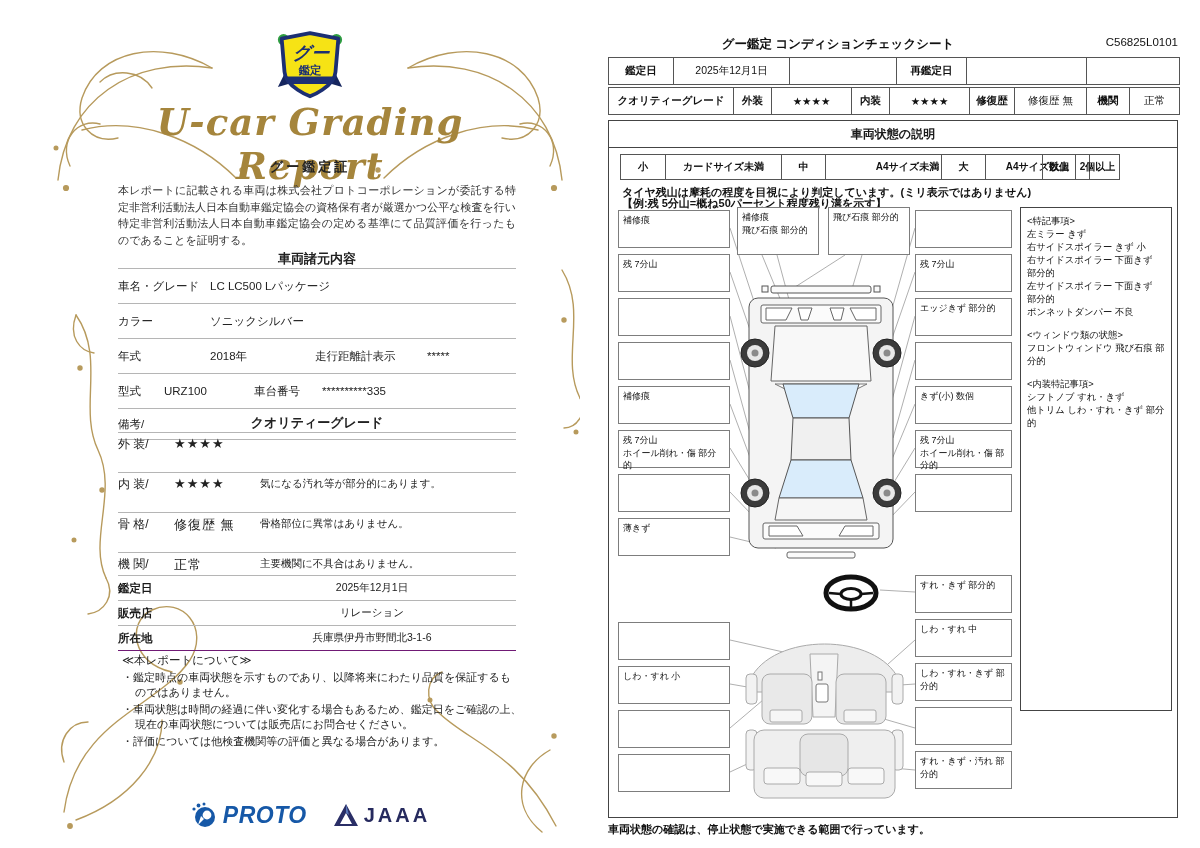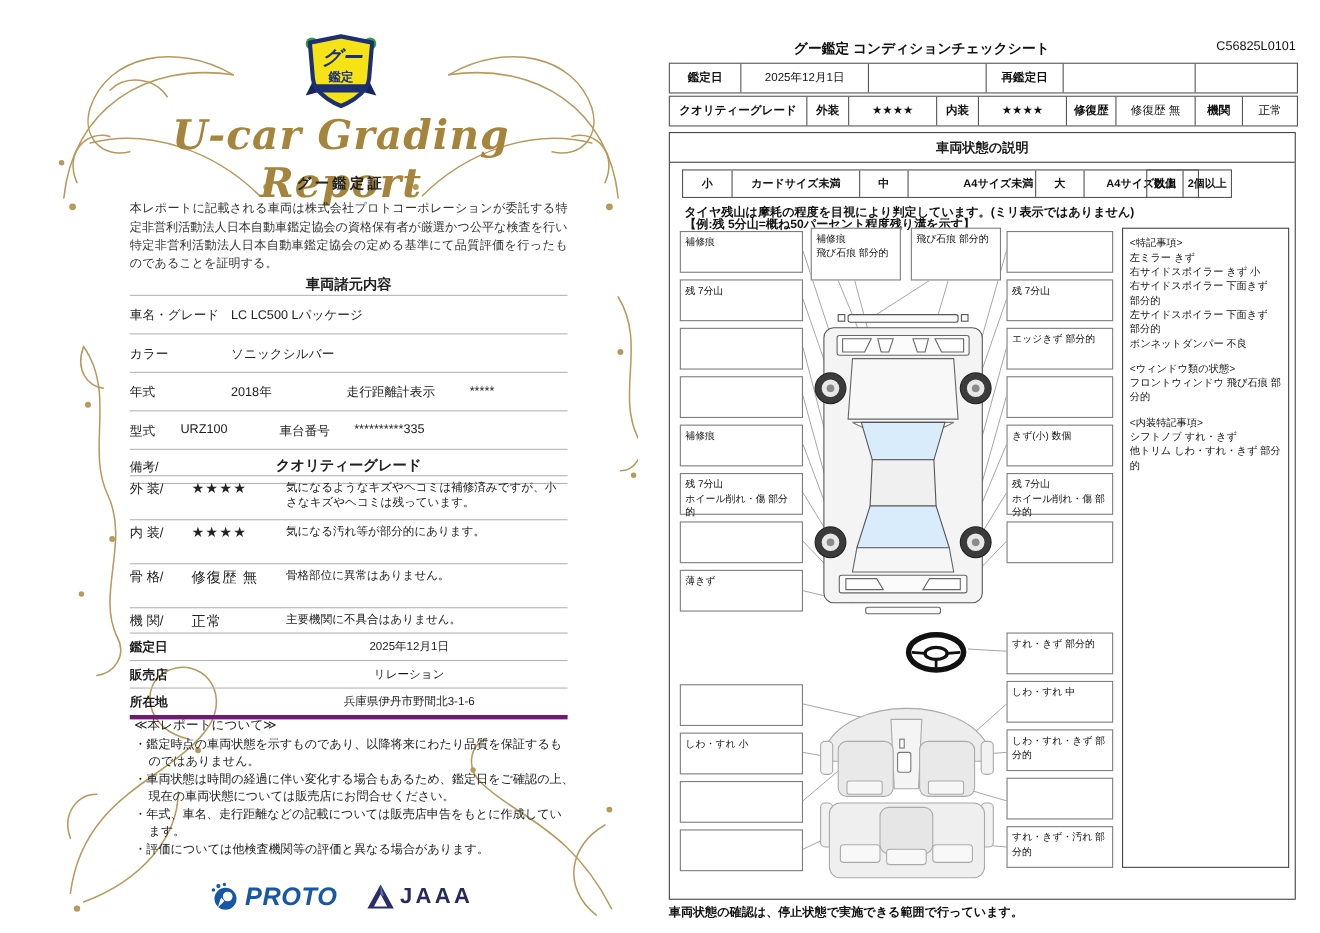--- a/index.html
+++ b/index.html
@@ -31,21 +31,21 @@
     font-size:13px;font-weight:bold;color:#222;}
   .grade-rows{left:118px;top:432px;width:398px;}
   .grade-row{display:flex;align-items:flex-start;border-top:1px solid #b5b5b5;
     min-height:33px;font-size:11px;color:#222;padding:3px 0;}
   .g-label{width:56px;flex:none;font-size:12px;}
   .g-val{width:86px;flex:none;font-size:13px;letter-spacing:1px;}
   .g-desc{flex:1;font-size:10.5px;line-height:1.35;}
   .meta-rows{left:118px;top:575px;width:398px;}
   .meta-row{display:flex;align-items:center;border-top:1px solid #b5b5b5;
     min-height:24px;font-size:11.5px;}
-  .meta-row:last-child{border-bottom:4px solid #701a75;}
+  .meta-row:last-child{border-bottom:1px solid #701a75;}
   .m-label{width:110px;flex:none;font-weight:bold;font-size:11.5px;}
   .m-val{flex:1;text-align:center;font-size:10.5px;}
   .about{left:122px;top:652px;width:400px;font-size:11px;color:#222;line-height:1.4;}
   .about-title{font-size:11.5px;margin-bottom:2px;}
   .bullet{padding-left:13px;text-indent:-13px;margin-bottom:1px;}
   .bullet::before{content:"・";}
   .logos{left:90px;top:801px;width:440px;display:flex;justify-content:center;
     align-items:center;gap:26px;}
   .proto-text{font-size:23px;font-weight:bold;font-style:italic;color:#1658a7;letter-spacing:.5px;}
   .jaaa-text{font-size:20px;font-weight:bold;color:#262a5e;letter-spacing:3px;}
@@ -65,21 +65,21 @@
   .legend{left:620px;top:154px;display:flex;border:1px solid #555;}
   .lcell{border-left:1px solid #555;height:24px;display:flex;align-items:center;
     justify-content:center;font-size:10px;font-weight:bold;box-sizing:border-box;color:#111;}
   .lcell:first-child{border-left:none;}
   .tire-note{left:622px;width:470px;font-size:11px;font-weight:bold;color:#111;}
   .dcol{display:flex;flex-direction:column;gap:6px;}
   .dbox{background:#fff;border:1px solid #7d7d7d;box-sizing:border-box;height:38px;
     font-size:9px;line-height:1.4;padding:3px 4px;white-space:pre-line;color:#111;}
   .dbox.tall{height:48px;}
   .w112{width:112px;} .w97{width:97px;} .w82{width:82px;}
-  .notes-panel{left:1020px;top:207px;width:152px;height:582px;border:1.5px solid #444;
+  .notes-panel{left:1020px;top:207px;width:152px;height:504px;border:1.5px solid #444;
     box-sizing:border-box;padding:7px 6px;font-size:9.3px;line-height:1.4;color:#111;}
   .note-sec{white-space:pre-line;margin-bottom:10px;}
   .rp-footer{left:608px;top:822px;width:570px;font-size:11px;font-weight:bold;color:#111;}
 </style>
 </head>
 <body>
 
 <svg class="abs" style="left:40px;top:20px;" width="540" height="815" viewBox="0 0 540 815" fill="none" stroke="#b79a5c" stroke-width="1.4" stroke-linecap="round">
 
   <path d="M18,160 C26,80 92,36 172,48"></path>
@@ -166,21 +166,20 @@
     <span class="sl">備考/</span>
   </div>
 </div>
 
 <div class="abs grade-title">クオリティーグレード</div>
 
 <div class="abs grade-rows">
     <div class="grade-row">
     <span class="g-label">外 装/</span>
     <span class="g-val">★★★★</span>
-    <span class="g-desc">気になるようなキズやヘコミは補修済みですが、小さなキズやヘコミは残っています。</span>
   </div>
     <div class="grade-row">
     <span class="g-label">内 装/</span>
     <span class="g-val">★★★★</span>
     <span class="g-desc">気になる汚れ等が部分的にあります。</span>
   </div>
     <div class="grade-row">
     <span class="g-label">骨 格/</span>
     <span class="g-val">修復歴 無</span>
     <span class="g-desc">骨格部位に異常はありません。</span>
@@ -205,21 +204,20 @@
     <span class="m-label">所在地</span>
     <span class="m-val">兵庫県伊丹市野間北3-1-6</span>
   </div>
   </div>
 
 <div class="abs about">
   <div class="about-title">≪本レポートについて≫</div>
   <div>
       <div class="bullet">鑑定時点の車両状態を示すものであり、以降将来にわたり品質を保証するものではありません。</div>
       <div class="bullet">車両状態は時間の経過に伴い変化する場合もあるため、鑑定日をご確認の上、現在の車両状態については販売店にお問合せください。</div>
-      <div class="bullet">年式、車名、走行距離などの記載については販売店申告をもとに作成しています。</div>
       <div class="bullet">評価については他検査機関等の評価と異なる場合があります。</div>
     </div>
 </div>
 
 <div class="abs logos">
   <div class="logo-item">
     <svg width="28" height="28" viewBox="0 0 28 28">
       <circle cx="15" cy="16" r="10" fill="#1658a7"></circle>
       <circle cx="17" cy="14" r="4.4" fill="#ffffff"></circle>
       <path d="M8,24 L14,18 L11,15 Z" fill="#ffffff"></path>

